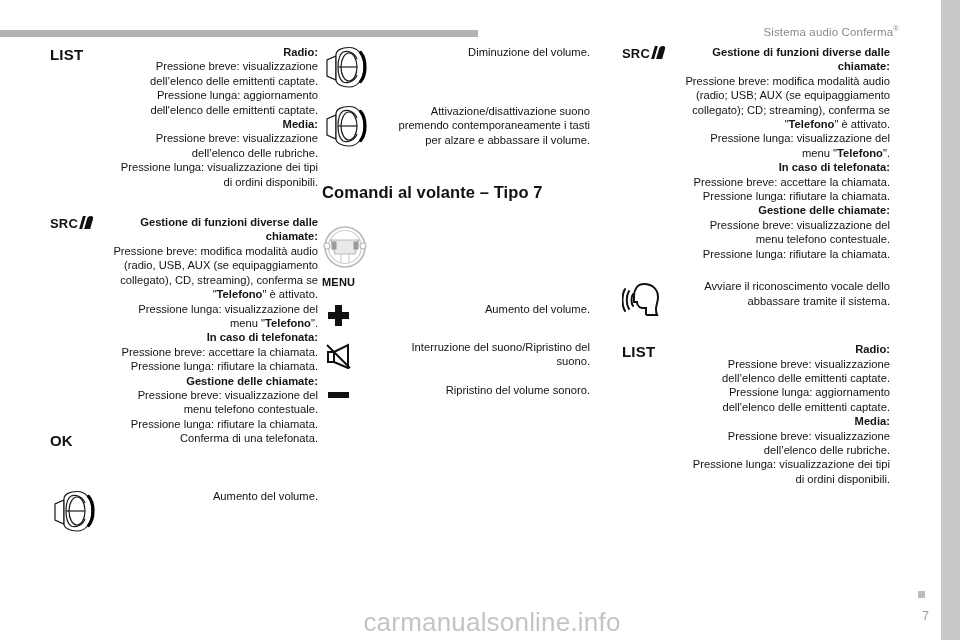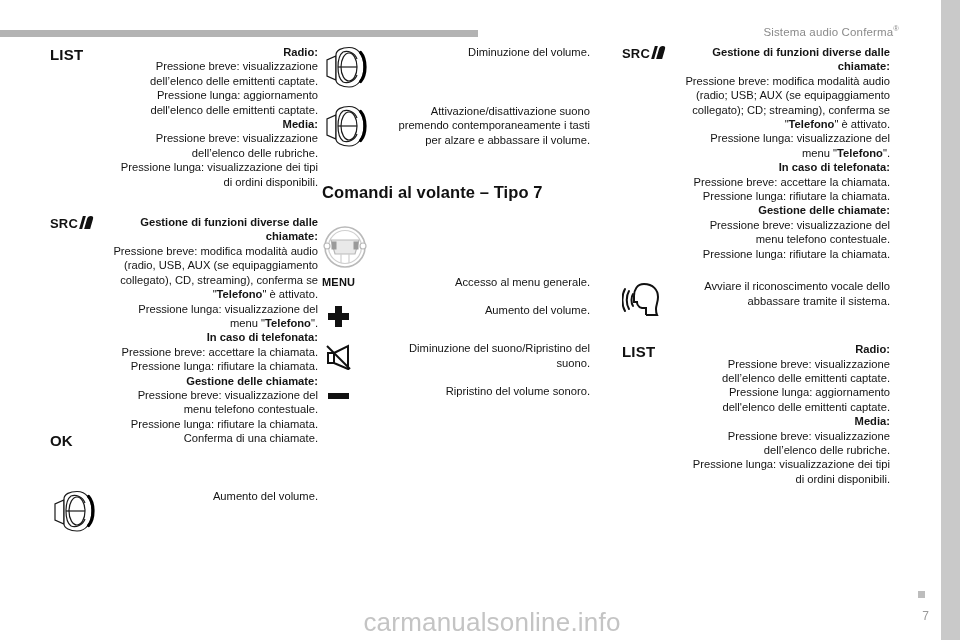--- a/index.html
+++ b/index.html
@@ -221,21 +221,21 @@
         <div><b>Gestione delle chiamate:</b></div>
         <div>Pressione breve: visualizzazione del menu telefono contestuale.</div>
         <div>Pressione lunga: rifiutare la chiamata.</div>
       </div>
           </div>
     <div class="row">
             <div class="gutter-narrow">
         <span class="key-text">OK</span>
       </div>
             <div class="body-text">
-        <div>Conferma di una chiamate.</div>
+        <div>Conferma di una telefonata.</div>
       </div>
           </div>
     <div class="spacer-lg"></div>
     <div class="row">
             <div class="gutter-narrow">
         <span>
           <svg class="icon" width="48" height="44" viewBox="0 0 48 44">
     <g fill="none" stroke="#1a1a1a" stroke-width="1.2">
       <path d="M14 10 L14 34 L5 30 L5 14 Z" fill="#fff"></path>
       <path d="M14 9 C14 4 20 1.5 27 1.5 C36 1.5 42 9 42 21 C42 33 36 41 27 41 C20 41 14 38 14 34 Z" fill="#fff"></path>
@@ -317,23 +317,20 @@
   </svg>
         </span>
       </div>
             <div class="body-text"></div>
           </div>
     <div style="height:6px"></div>
     <div class="row">
             <div class="gutter-narrow">
         <span class="key-text key-menu">MENU</span>
       </div>
-            <div class="body-text">
-        <div>Accesso al menu generale.</div>
-      </div>
           </div>
     <div class="spacer-sm"></div>
     <div class="row">
             <div class="gutter-narrow">
         <span class="glyph-plus"></span>
       </div>
             <div class="body-text">
         <div>Aumento del volume.</div>
       </div>
           </div>
@@ -342,21 +339,21 @@
             <div class="gutter-narrow">
         <span>
           <svg class="icon" width="28" height="26" viewBox="0 0 28 26" style="margin-left:4px;margin-top:2px">
     <path d="M2 9 L8 9 L8 19 L2 19 Z" fill="none" stroke="#111" stroke-width="2"></path>
     <path d="M8 9 L22 2 L22 25 L8 19 Z" fill="none" stroke="#111" stroke-width="2"></path>
     <path d="M1 2 L24 25" stroke="#111" stroke-width="2"></path>
   </svg>
         </span>
       </div>
             <div class="body-text">
-        <div>Diminuzione del suono/Ripristino del suono.</div>
+        <div>Interruzione del suono/Ripristino del suono.</div>
       </div>
           </div>
     <div class="spacer-sm"></div>
     <div class="row">
             <div class="gutter-narrow">
         <span class="glyph-minus"></span>
       </div>
             <div class="body-text">
         <div>Ripristino del volume sonoro.</div>
       </div>

